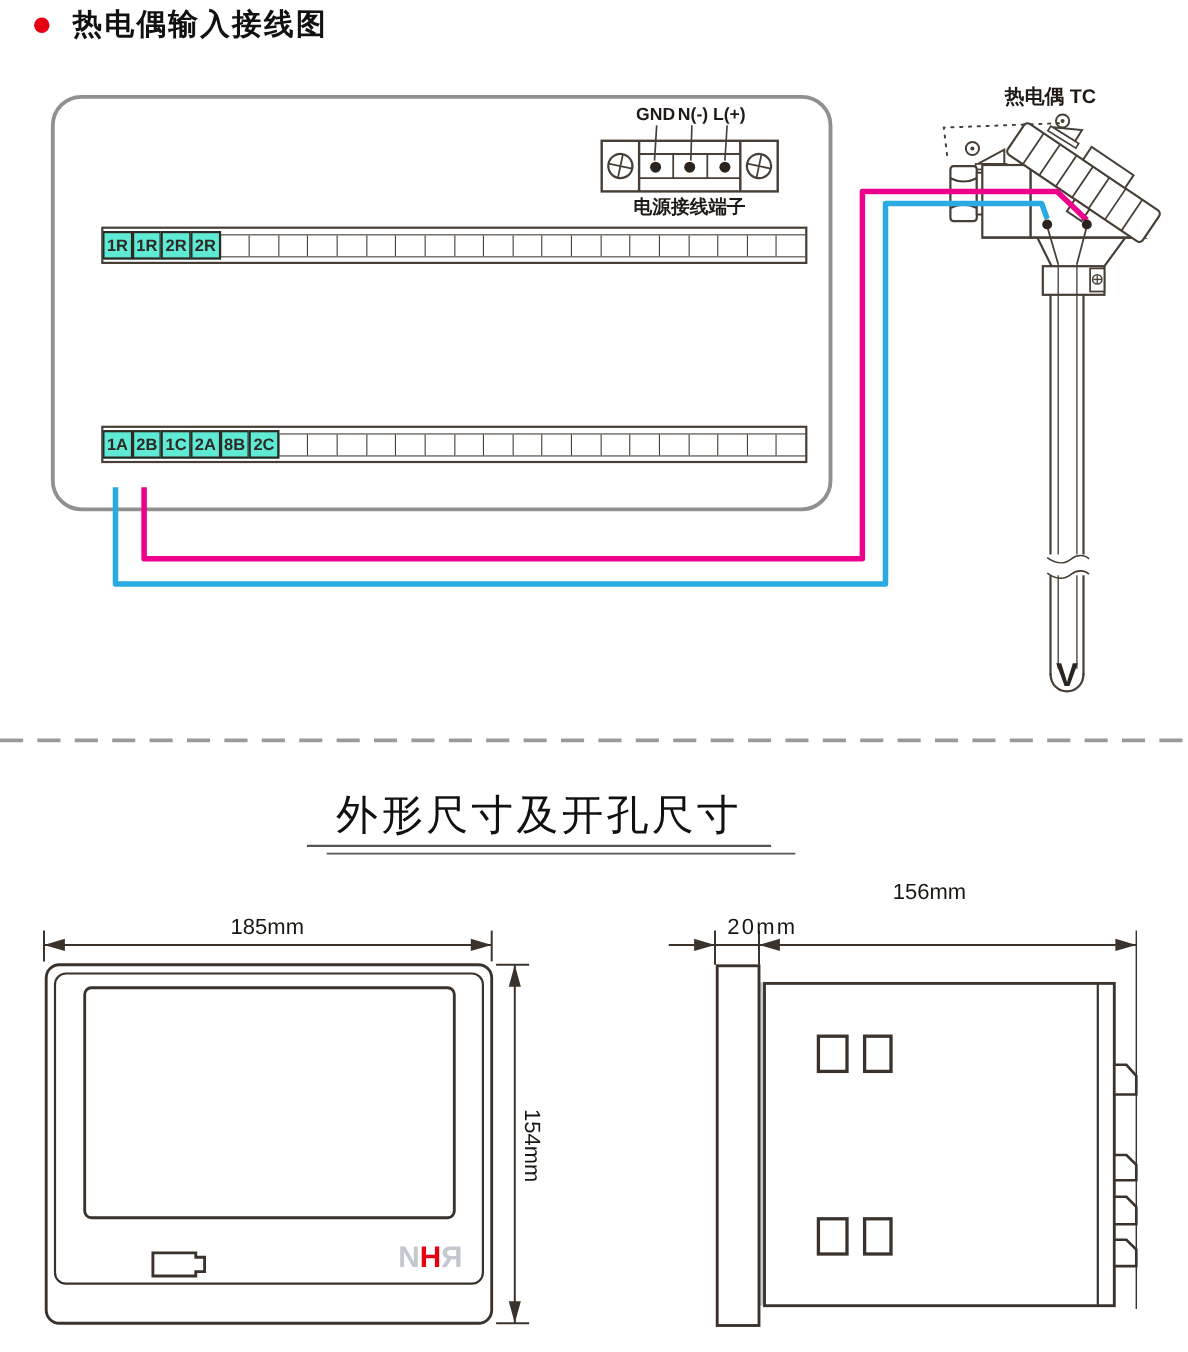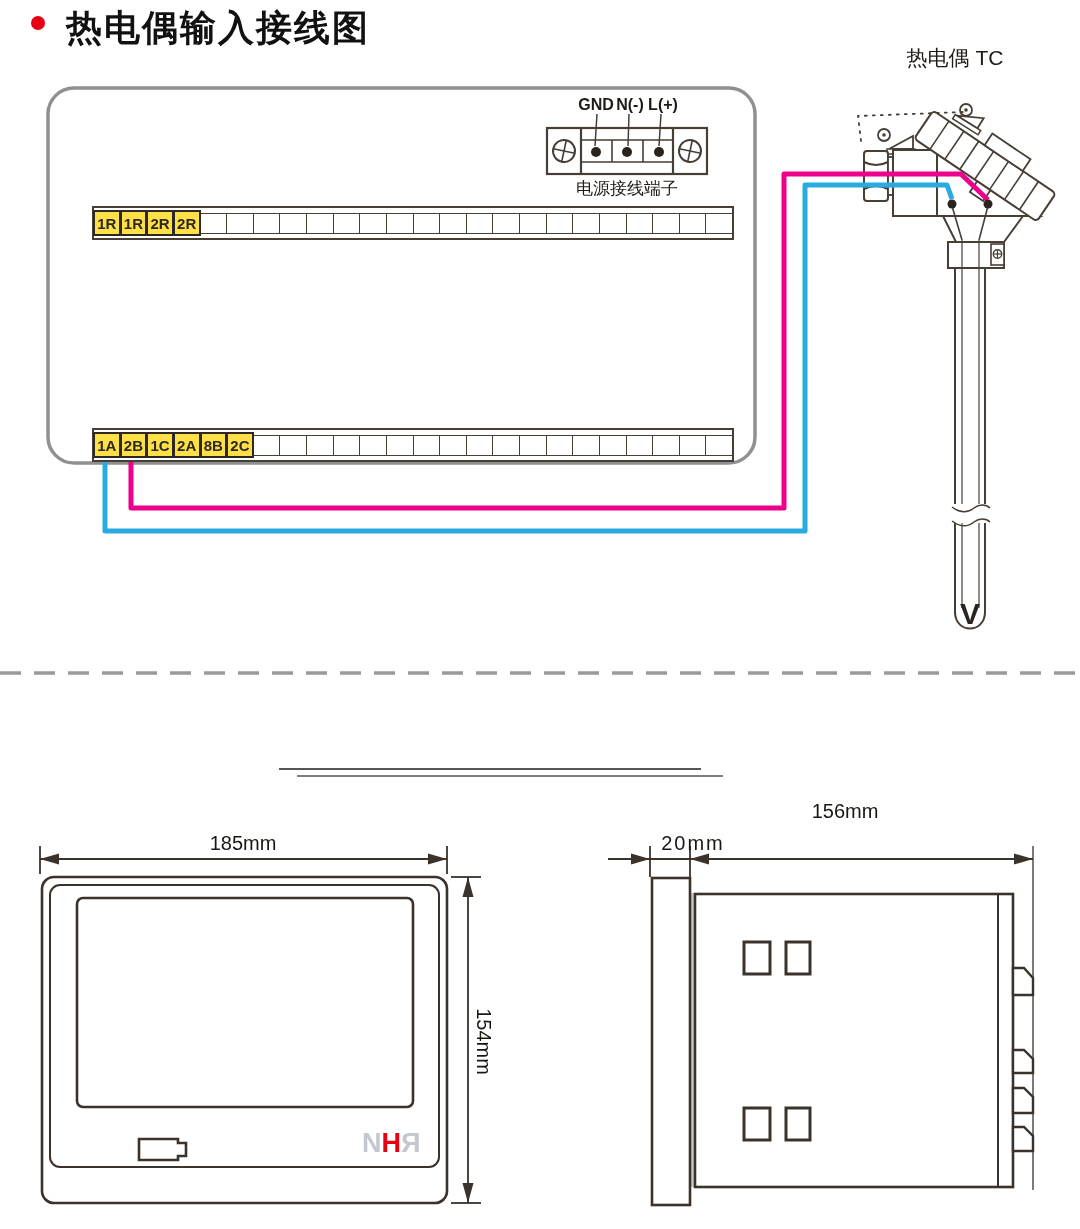--- a/index.html
+++ b/index.html
@@ -11,23 +11,23 @@
   .center{text-align:center}
   
   .strip{position:absolute;left:92px;width:642px;height:34px;border:2px solid #473e35;
          background:#fff;box-sizing:border-box;display:flex;flex-direction:column}
   .tband{height:5px;border-bottom:1.6px solid #473e35}
   .bband{height:4px;border-top:1.6px solid #473e35}
   .cells{flex:1;display:flex}
   .cell{flex:1;border-right:1.6px solid #473e35;position:relative;display:block;font-style:normal}
   .cell:last-child{border-right:none}
   .lbl{position:absolute;top:-4px;bottom:-3px;left:-1px;right:-1px;border:2.4px solid #2e2822;
-       background:#fde047;display:flex;align-items:center;justify-content:center;
+       background:#5eead4;display:flex;align-items:center;justify-content:center;
        font-weight:700;font-size:15px;font-style:normal;color:#2e2822}
-  .h1{font-size:36px;font-weight:600;letter-spacing:2px}
+  .h1{font-size:27px;font-weight:600;letter-spacing:2px}
   .h2{font-size:38px;font-weight:500;letter-spacing:3px}
   .dim{font-size:20px;color:#1a1712}
   .mono{font-family:Liberation Sans, sans-serif;font-weight:600;font-size:16px}
   .logo{font-weight:700;font-size:27px;letter-spacing:0px}
   .logo .flip{display:inline-block;transform:scaleX(-1)}
 </style>
 </head>
 <body>
 
 <div class="page">
@@ -209,23 +209,23 @@
       </g>
     </g>
   </svg>
 
   <span class="abs" style="left:31px;top:16px;width:14px;height:14px;border-radius:50%;background:#e60012"></span>
   <div class="txt h1" style="left:66px;top:4px;color:#111">热电偶输入接线图</div>
 
   <div class="txt mono center" style="left:574px;top:96px;width:44px">GND</div>
   <div class="txt mono center" style="left:608px;top:96px;width:44px">N(-)</div>
   <div class="txt mono center" style="left:641px;top:96px;width:44px">L(+)</div>
-  <div class="txt center" style="left:557px;top:177px;width:140px;font-size:17px;font-weight:400">电源接线端子</div>
-
-  <div class="txt center" style="left:870px;top:44px;width:170px;font-size:21px;font-weight:400">热电偶 TC</div>
+  <div class="txt center" style="left:557px;top:177px;width:140px;font-size:17px;font-weight:700">电源接线端子</div>
+
+  <div class="txt center" style="left:870px;top:76px;width:170px;font-size:18px;font-weight:700">热电偶 TC</div>
 
   <div class="strip" style="top:206px">
     <div class="tband"></div>
     <div class="cells">
       <i class="cell">
           <b class="lbl">1R</b>
         </i>
       <i class="cell">
           <b class="lbl">1R</b>
         </i>
@@ -252,21 +252,21 @@
       <i class="cell"></i>
         <i class="cell"></i>
       <i class="cell"></i>
         <i class="cell"></i>
       <i class="cell"></i>
         <i class="cell"></i>
     </div>
     <div class="bband"></div>
   </div>
 
-  <div class="strip" style="top:428px">
+  <div class="strip" style="top:387px">
     <div class="tband"></div>
     <div class="cells">
       <i class="cell">
           <b class="lbl">1A</b>
         </i>
       <i class="cell">
           <b class="lbl">2B</b>
         </i>
       <i class="cell">
           <b class="lbl">1C</b>
@@ -295,20 +295,21 @@
       <i class="cell"></i>
         <i class="cell"></i>
       <i class="cell"></i>
         <i class="cell"></i>
       <i class="cell"></i>
         <i class="cell"></i>
     </div>
     <div class="bband"></div>
   </div>
 
+  <div class="txt h2 center" style="left:240px;top:716px;width:500px;color:#111">外形尺寸及开孔尺寸</div>
 
   <div class="txt dim center" style="left:193px;top:832px;width:100px">185mm</div>
   <div class="txt dim center" style="left:438px;top:1030px;width:90px;transform:rotate(90deg)">154mm</div>
   <div class="txt dim center" style="left:652px;top:832px;width:82px;letter-spacing:2px">20mm</div>
   <div class="txt dim center" style="left:795px;top:800px;width:100px">156mm</div>
 
   <div class="txt logo" style="left:362px;top:1128px">
     <span style="color:#c3c8d0">N</span><span style="color:#e60012">H</span><span class="flip" style="color:#c3c8d0">R</span>
   </div>
 

